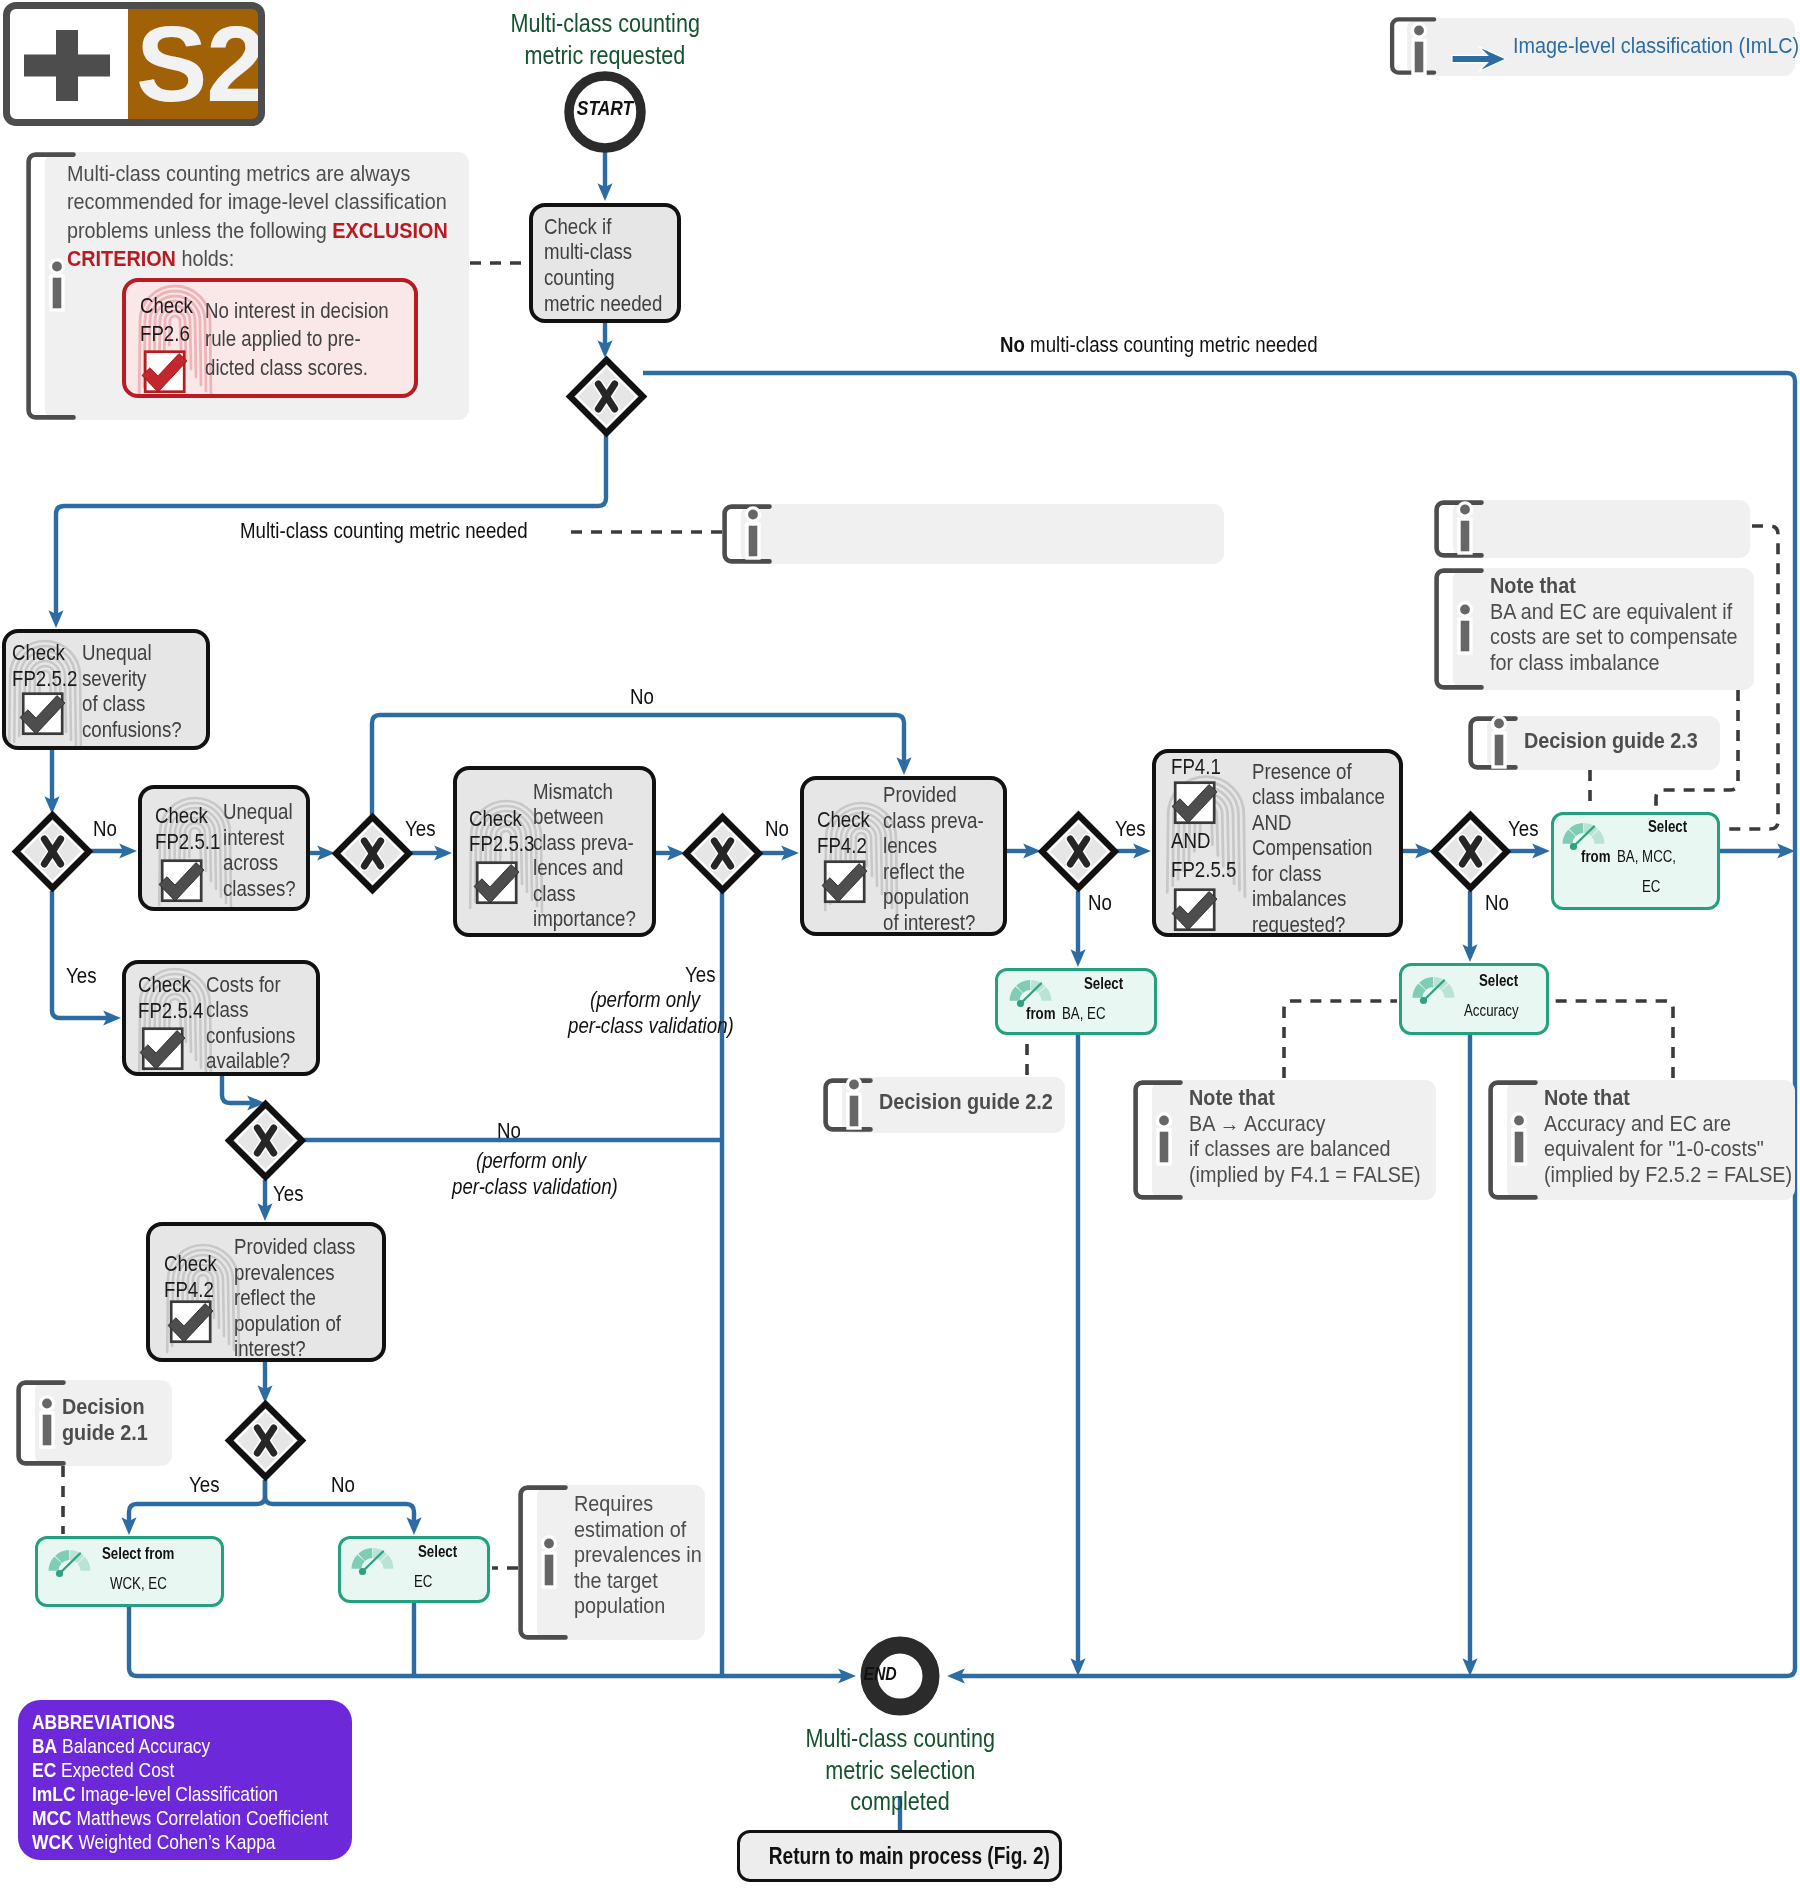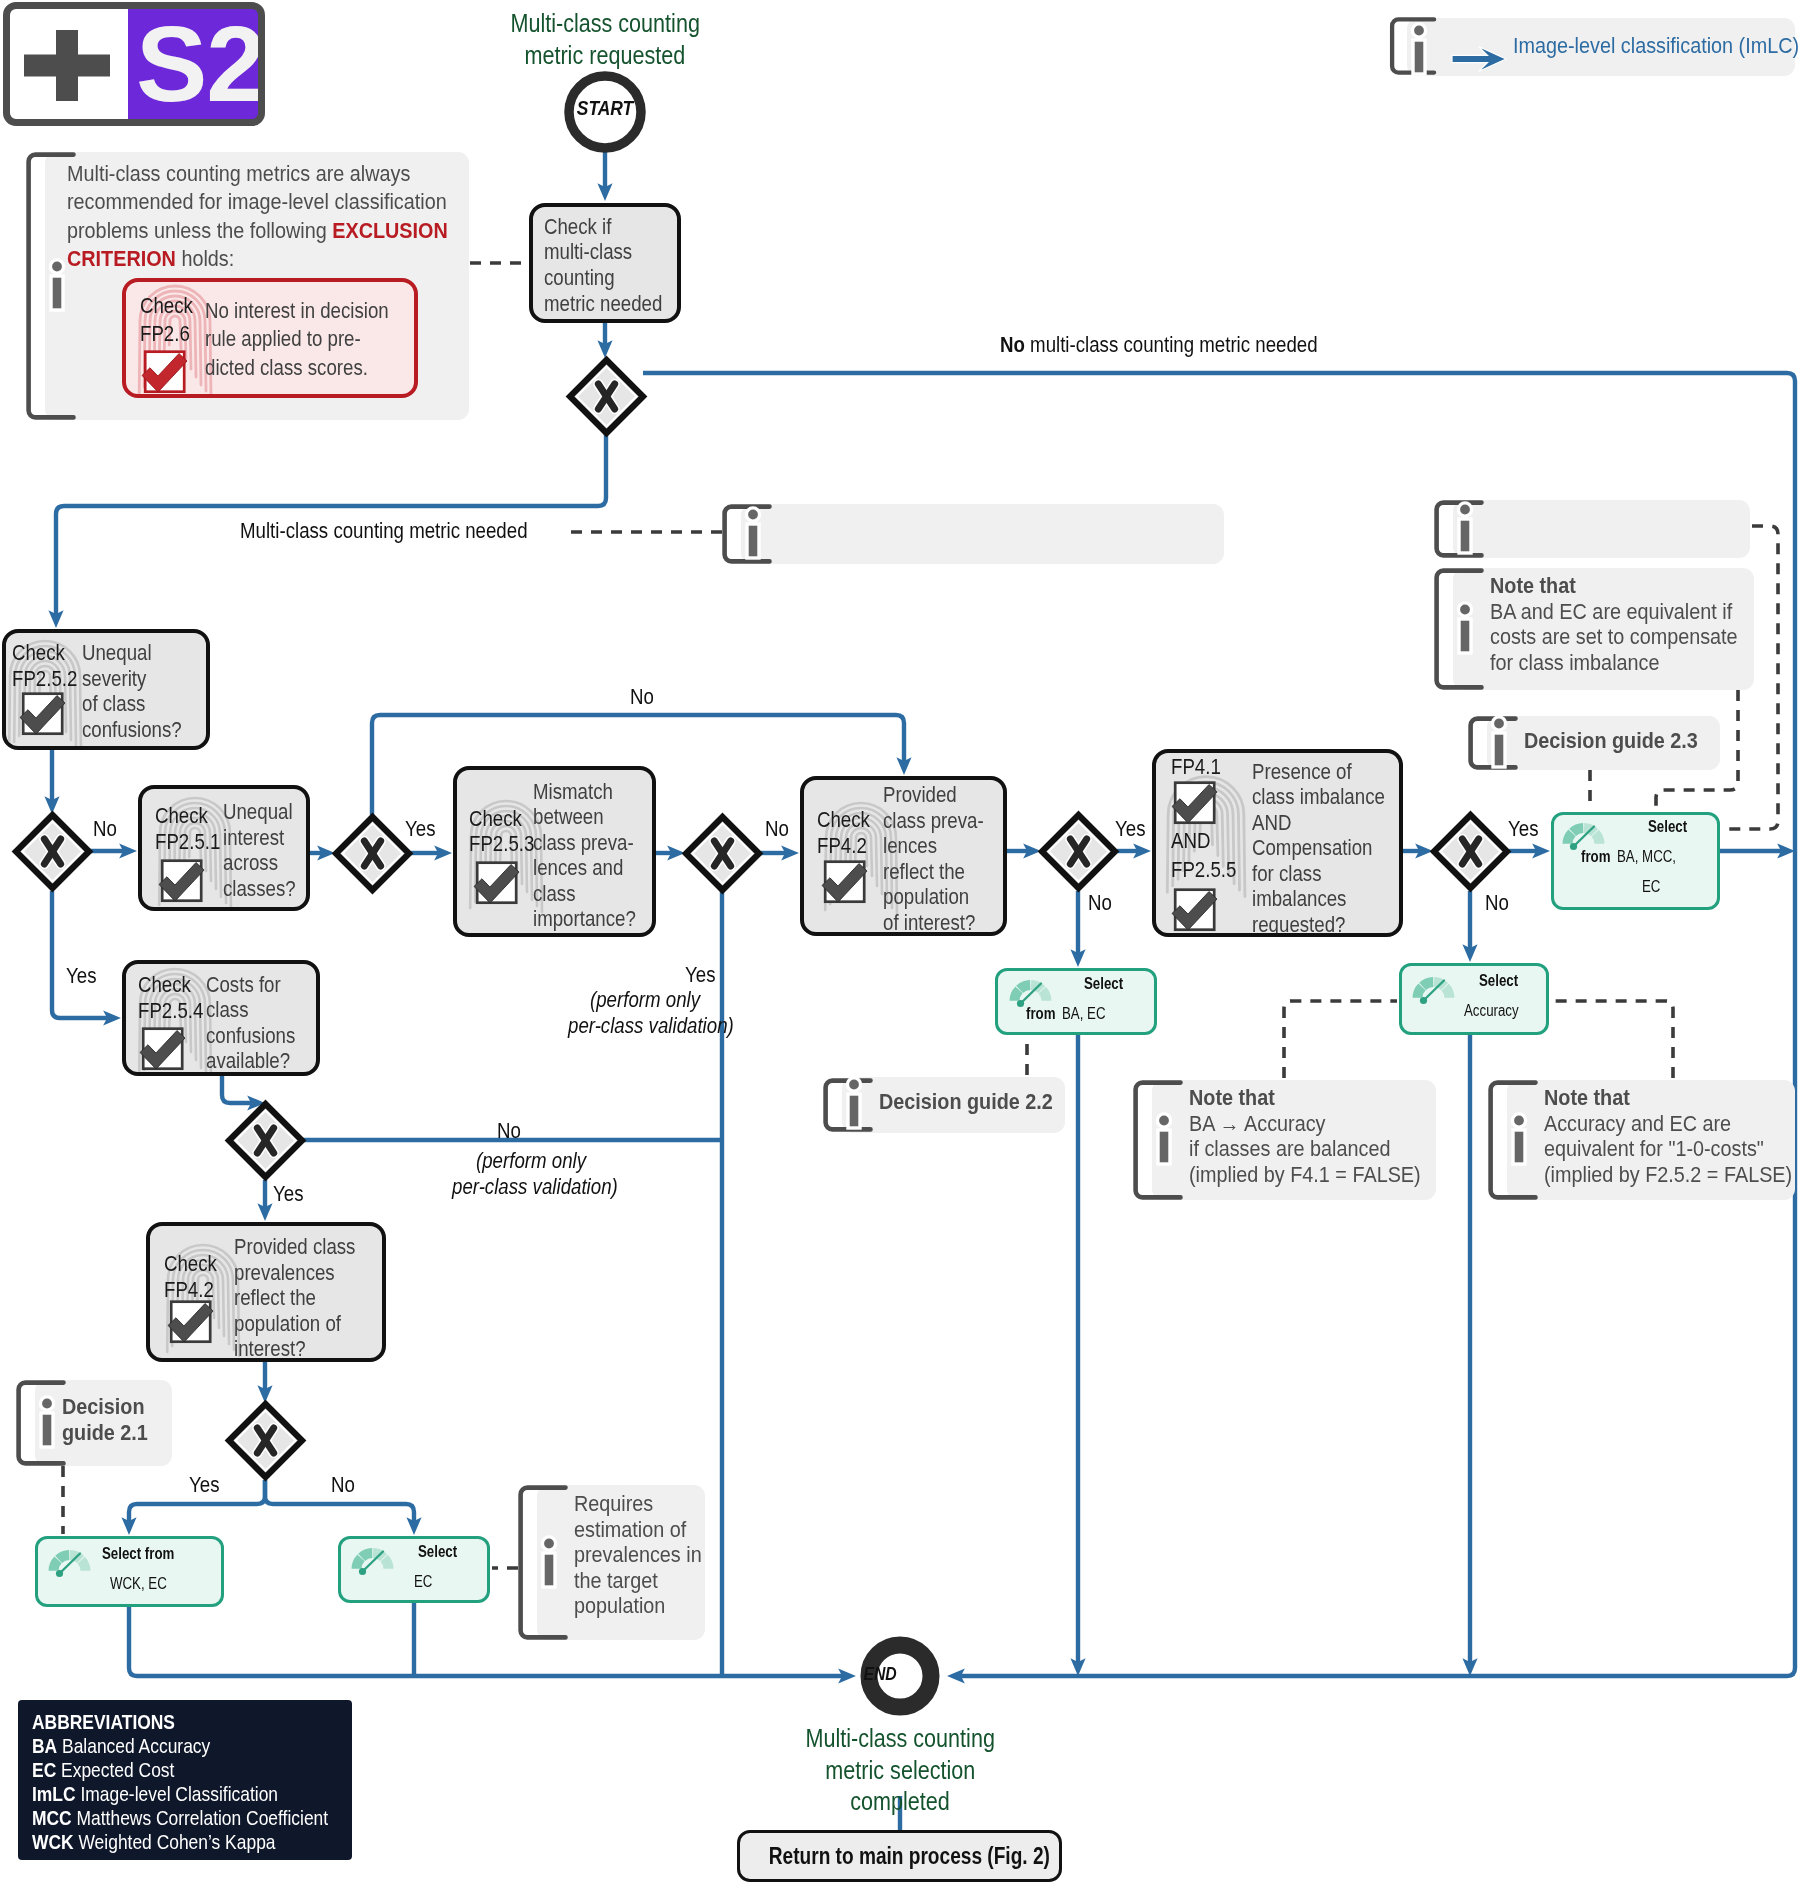--- a/index.html
+++ b/index.html
@@ -9,21 +9,21 @@
   .cx{display:inline-block;transform:scaleX(0.83);transform-origin:left center;white-space:nowrap;}
   .cxc{display:inline-block;transform:scaleX(0.83);transform-origin:center center;white-space:nowrap;}
   .cxi{display:inline-block;transform:scaleX(0.90);transform-origin:left center;white-space:nowrap;}
   .info .itxt>div{white-space:nowrap;}
   #stage{position:absolute;left:0;top:0;width:1800px;height:1900px;}
   .abs{position:absolute;}
   svg{position:absolute;left:0;top:0;overflow:visible;}
   
   #logo{left:3px;top:2px;width:262px;height:124px;border:7px solid #4d4d4d;border-radius:13px;background:#4d4d4d;box-sizing:border-box;display:flex;overflow:hidden;}
   #logo .white{width:118px;background:#fff;position:relative;}
-  #logo .dark{flex:1;background:#6d28d9;position:relative;}
+  #logo .dark{flex:1;background:#a16207;position:relative;}
   #logo .s2{position:absolute;left:8px;top:2px;color:#f2f2f2;font-weight:bold;font-size:107px;line-height:1;letter-spacing:-1px;font-family:"Liberation Sans",sans-serif;}
   
   .node{position:absolute;box-sizing:border-box;background:#e6e6e6;border:4.5px solid #111;border-radius:16px;overflow:hidden;}
   .node .fpwrap{position:absolute;z-index:1;opacity:1;}
   .ntxt{position:absolute;z-index:3;white-space:nowrap;}
   .ncheck{font-size:22.5px;color:#1a1a1a;}
   .nbody{font-weight:normal;font-size:22.5px;color:#404040;}
   .cbox{position:absolute;z-index:3;}
   
   .info{position:absolute;box-sizing:border-box;}
@@ -34,21 +34,21 @@
   .info .itxt b{color:#4d4d4d;font-weight:bold;}
   
   .sel{position:absolute;box-sizing:border-box;background:#e9f7f2;border:3px solid #23a17f;border-radius:12px;}
   .sel .t{position:absolute;font-size:16px;color:#111;line-height:1;white-space:nowrap;}
   .sel .t b{font-weight:bold;}
   
   .lbl{position:absolute;font-size:25px;color:#111;white-space:nowrap;}
   .lbl.it{font-style:italic;}
   .cap{position:absolute;font-weight:normal;font-size:26px;color:#14532d;text-align:center;line-height:1.22;}
   
-  #abbr{position:absolute;background:#0f172a;border-radius:4px;color:#fff;box-sizing:border-box;}
+  #abbr{position:absolute;background:#6d28d9;border-radius:22px;color:#fff;box-sizing:border-box;}
   #abbr .ln{font-size:21px;line-height:24px;white-space:nowrap;}
 </style>
 </head>
 <body>
 
 <div id="stage">
 
 <svg id="edges" width="1800" height="1900">
   <defs>
     <marker id="ah" markerWidth="4.2" markerHeight="3.6" refX="0.95" refY="1.8" orient="auto" markerUnits="strokeWidth">

